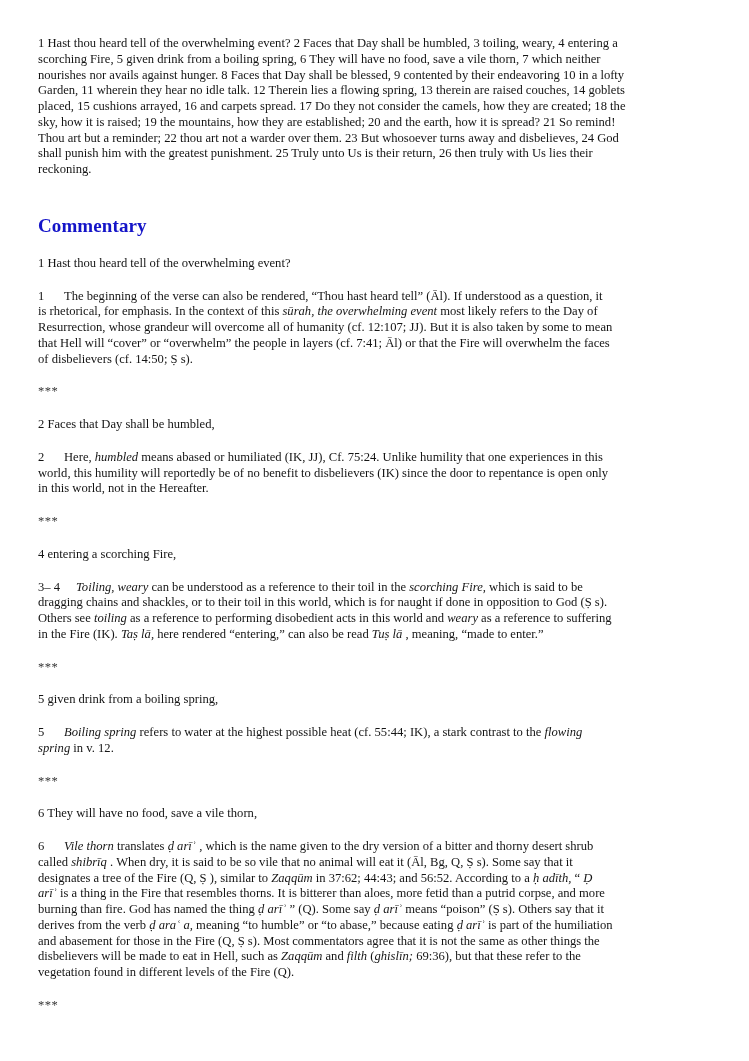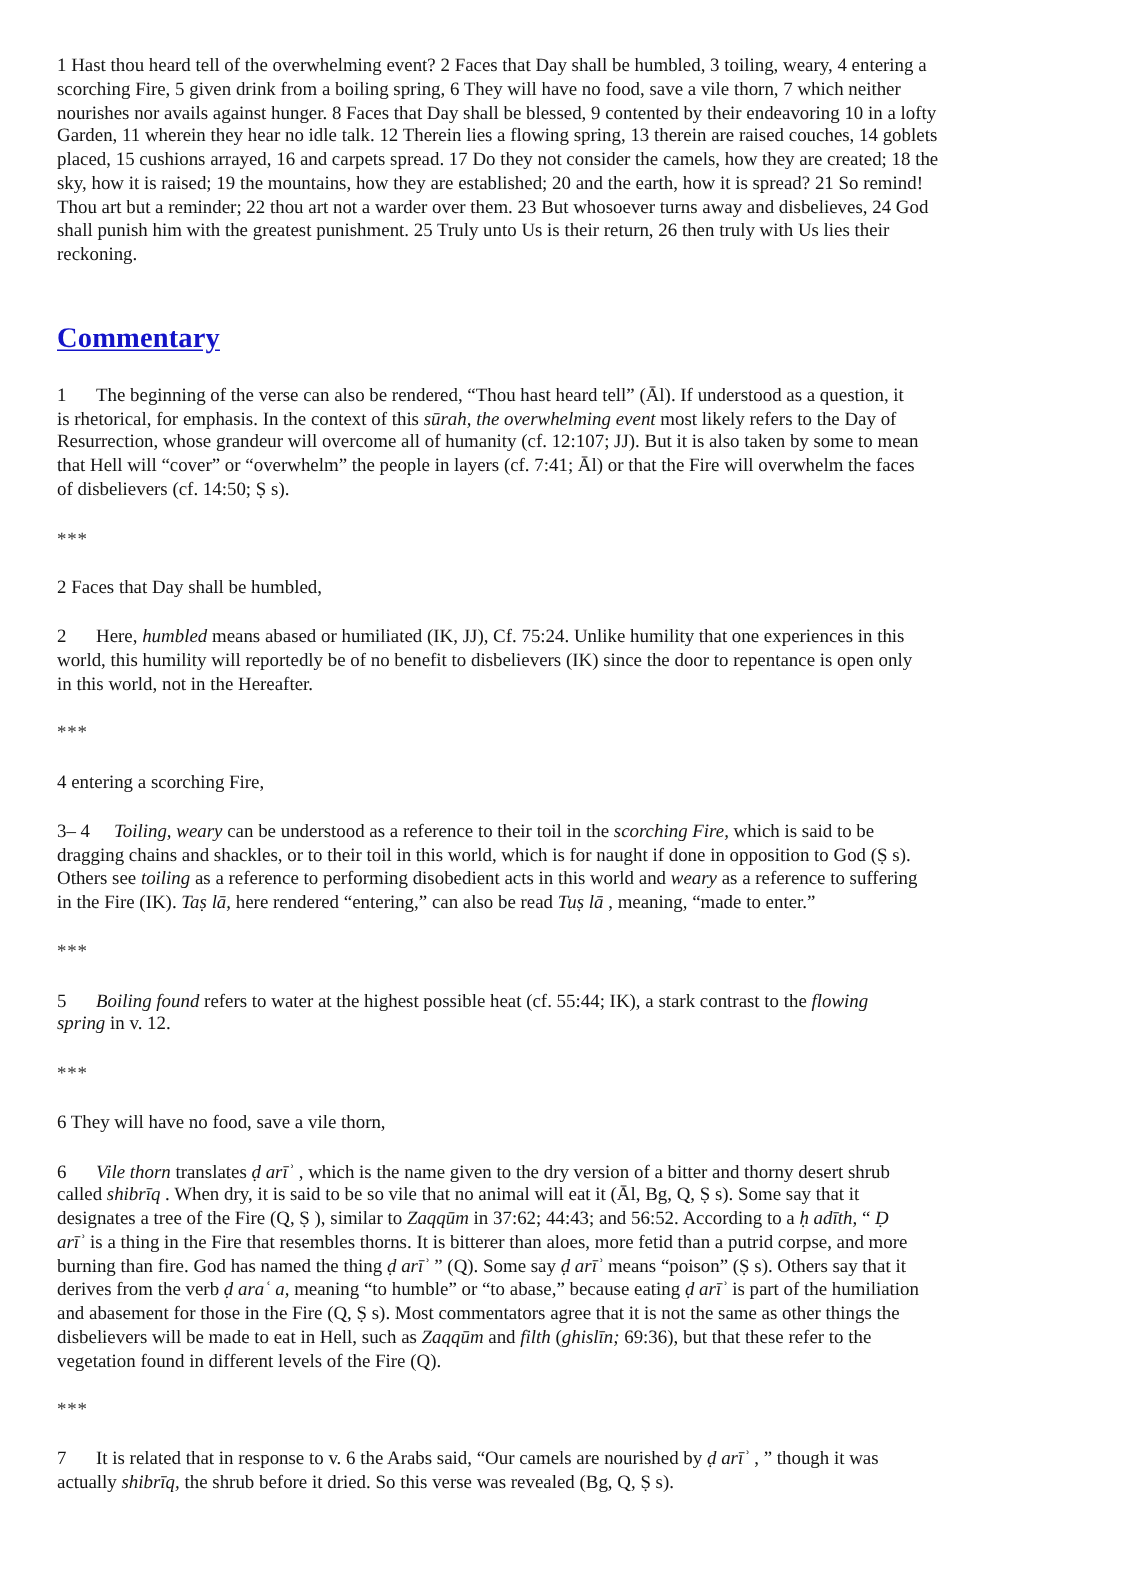--- a/index.html
+++ b/index.html
@@ -30,21 +30,20 @@
     color: #141414;
   }
   .verse-block {
     margin-bottom: 15px;
   }
   .heading {
     margin: 22px 0 19px 0;
     font-size: 19px;
     font-weight: bold;
     color: #1414c8;
-    text-decoration: underline;
     text-underline-offset: 2px;
     letter-spacing: 0.1px;
     display: inline-block;
   }
   .heading-wrap {
     display: block;
   }
   .lemma {
     margin: 0 0 17px 0;
     font-size: 12.6px;
@@ -78,29 +77,30 @@
 
 <div class="page">
 
   <p class="verse-block">1 Hast thou heard tell of the overwhelming event? 2 Faces that Day shall be humbled, 3 toiling, weary, 4 entering a scorching Fire, 5 given drink from a boiling spring, 6 They will have no food, save a vile thorn, 7 which neither nourishes nor avails against hunger. 8 Faces that Day shall be blessed, 9 contented by their endeavoring 10 in a lofty Garden, 11 wherein they hear no idle talk. 12 Therein lies a flowing spring, 13 therein are raised couches, 14 goblets placed, 15 cushions arrayed, 16 and carpets spread. 17 Do they not consider the camels, how they are created; 18 the sky, how it is raised; 19 the mountains, how they are established; 20 and the earth, how it is spread? 21 So remind! Thou art but a reminder; 22 thou art not a warder over them. 23 But whosoever turns away and disbelieves, 24 God shall punish him with the greatest punishment. 25 Truly unto Us is their return, 26 then truly with Us lies their reckoning.</p>
 
   <div class="heading-wrap">
     <span class="heading">Commentary</span>
   </div>
 
   <div id="sections-root">
+      <p class="lemma">1 Hast thou heard tell of the overwhelming event?</p>
       <p class="commentary"><span class="cnum">1</span><span>The beginning of the verse can also be rendered, “Thou hast heard tell” (Āl). If understood as a question, it is rhetorical, for emphasis. In the context of this <i>sūrah, the overwhelming event</i> most likely refers to the Day of Resurrection, whose grandeur will overcome all of humanity (cf. 12:107; JJ). But it is also taken by some to mean that Hell will “cover” or “overwhelm” the people in layers (cf. 7:41; Āl) or that the Fire will overwhelm the faces of disbelievers (cf. 14:50; Ṣ s).</span></p>
       <p class="sep">***</p>
       <p class="lemma">2 Faces that Day shall be humbled,</p>
       <p class="commentary"><span class="cnum">2</span><span>Here, <i>humbled</i> means abased or humiliated (IK, JJ), Cf. 75:24. Unlike humility that one experiences in this world, this humility will reportedly be of no benefit to disbelievers (IK) since the door to repentance is open only in this world, not in the Hereafter.</span></p>
       <p class="sep">***</p>
       <p class="lemma">4 entering a scorching Fire,</p>
       <p class="commentary"><span class="cnum wide">3– 4</span><span><i>Toiling, weary</i> can be understood as a reference to their toil in the <i>scorching Fire,</i> which is said to be dragging chains and shackles, or to their toil in this world, which is for naught if done in opposition to God (Ṣ s). Others see <i>toiling</i> as a reference to performing disobedient acts in this world and <i>weary</i> as a reference to suffering in the Fire (IK). <i>Taṣ lā,</i> here rendered “entering,” can also be read <i>Tuṣ lā</i> , meaning, “made to enter.”</span></p>
       <p class="sep">***</p>
-      <p class="commentary"><span class="cnum">5</span><span><i>Boiling found</i> refers to water at the highest possible heat (cf. 55:44; IK), a stark contrast to the <i>flowing spring</i> in v. 12.</span></p>
+      <p class="lemma">5 given drink from a boiling spring,</p>
+      <p class="commentary"><span class="cnum">5</span><span><i>Boiling spring</i> refers to water at the highest possible heat (cf. 55:44; IK), a stark contrast to the <i>flowing spring</i> in v. 12.</span></p>
       <p class="sep">***</p>
       <p class="lemma">6 They will have no food, save a vile thorn,</p>
       <p class="commentary"><span class="cnum">6</span><span><i>Vile thorn</i> translates <i>ḍ arīʾ</i> , which is the name given to the dry version of a bitter and thorny desert shrub called <i>shibrīq</i> . When dry, it is said to be so vile that no animal will eat it (Āl, Bg, Q, Ṣ s). Some say that it designates a tree of the Fire (Q, Ṣ ), similar to <i>Zaqqūm</i> in 37:62; 44:43; and 56:52. According to a <i>ḥ adīth,</i> “ <i>Ḍ arīʾ</i> is a thing in the Fire that resembles thorns. It is bitterer than aloes, more fetid than a putrid corpse, and more burning than fire. God has named the thing <i>ḍ arīʾ</i> ” (Q). Some say <i>ḍ arīʾ</i> means “poison” (Ṣ s). Others say that it derives from the verb <i>ḍ araʿ a,</i> meaning “to humble” or “to abase,” because eating <i>ḍ arīʾ</i> is part of the humiliation and abasement for those in the Fire (Q, Ṣ s). Most commentators agree that it is not the same as other things the disbelievers will be made to eat in Hell, such as <i>Zaqqūm</i> and <i>filth</i> (<i>ghislīn;</i> 69:36), but that these refer to the vegetation found in different levels of the Fire (Q).</span></p>
       <p class="sep">***</p>
-      <p class="commentary"><span class="cnum">7</span><span>It is related that in response to v. 6 the Arabs said, “Our camels are nourished by <i>ḍ arīʾ</i> , ” though it was actually <i>shibrīq,</i> the shrub before it dried. So this verse was revealed (Bg, Q, Ṣ s).</span></p>
     </div>
 
 </div>
 
 </body></html>

